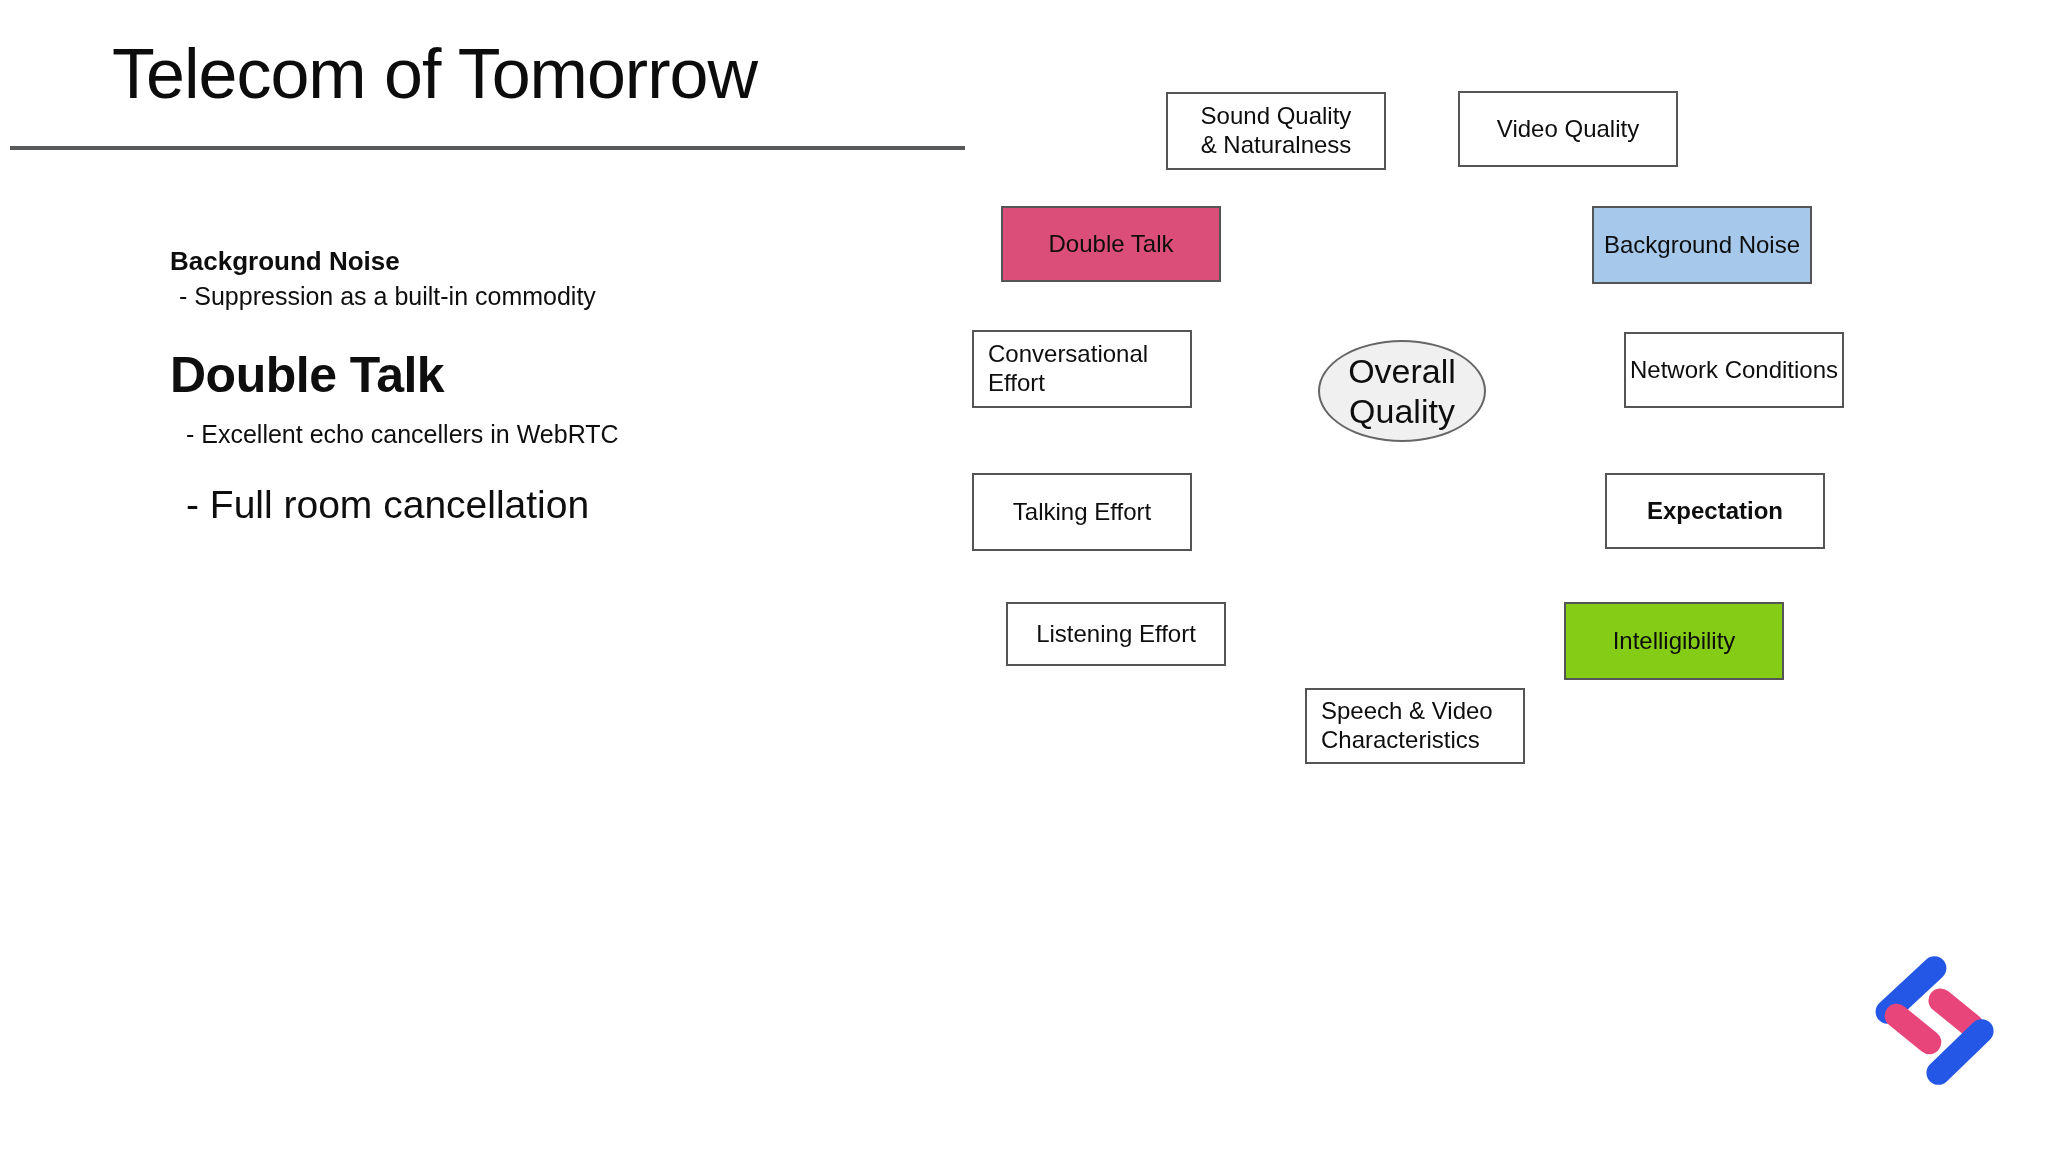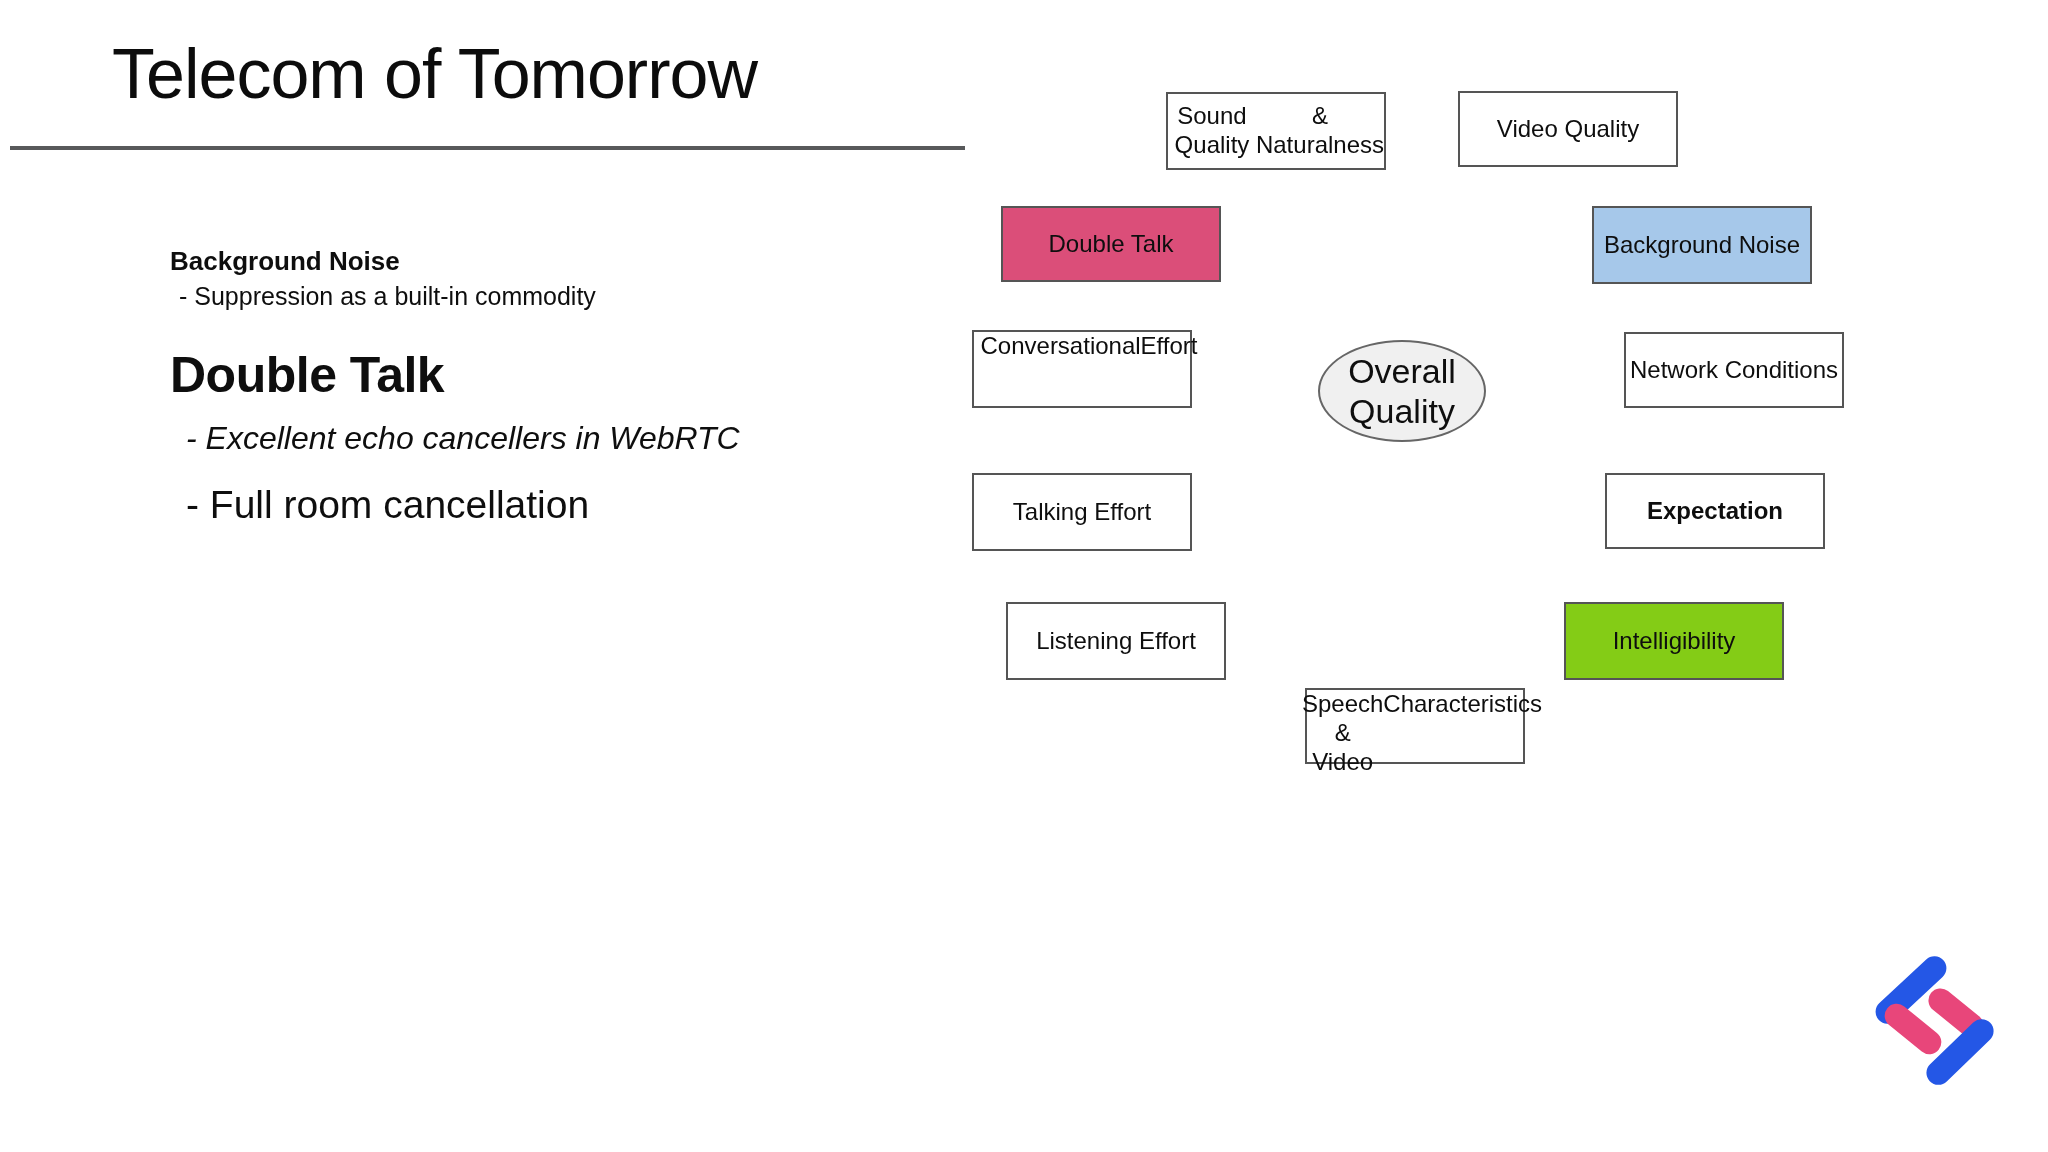--- a/index.html
+++ b/index.html
@@ -9,40 +9,40 @@
   }
   .title {
     position:absolute; left:96px; top:34px; font-size:70px; letter-spacing:-1px;
     color:#0c0c0c; white-space:nowrap;margin-left:16px;
   }
   .divider { position:absolute; left:10px; top:146px; width:955px; height:4px; background:#58595b; }
 
   .h-small { position:absolute; left:170px; top:246px; font-size:26px; font-weight:bold; }
   .sub-bullet { position:absolute; left:179px; top:282px; font-size:25px; }
   .h-big { position:absolute; left:170px; top:346px; font-size:50px; font-weight:bold; letter-spacing:-0.5px; }
-  .bullet-1 { position:absolute; left:186px; top:420px; font-size:32px;font-style:italic; }
+  .bullet-1 { position:absolute; left:186px; top:420px; font-size:25px; }
   .bullet-2 { position:absolute; left:186px; top:483px; font-size:39px; }
 
   .node {
     position:absolute; width:220px; height:76px; background:#ffffff;
-    border:2px solid #555; box-sizing:border-box; display:flex; flex-direction:row;
+    border:2px solid #555; box-sizing:border-box; display:flex; flex-direction:column;
     justify-content:center; align-items:center; text-align:center;
     font-size:24px; line-height:1.2; color:#0e0e0e;
   }
   .node.leftpad { align-items:flex-start; text-align:center; padding-left:14px; }
 
   .n-sound      { left:1166px; top:92px;  height:78px; }
   .n-video      { left:1458px; top:91px; }
   .n-doubletalk { left:1001px; top:206px; }
   .n-bgnoise    { left:1592px; top:206px; height:78px; }
   .n-conv       { left:972px;  top:330px; height:78px; }
   .n-network    { left:1624px; top:332px; }
   .n-talking    { left:972px;  top:473px; height:78px; }
   .n-expect     { left:1605px; top:473px; }
-  .n-listening  { left:1006px; top:602px; height:78px; }
+  .n-listening  { left:1006px; top:602px; height:64px; }
   .n-intel      { left:1564px; top:602px; height:78px; }
   .n-speech     { left:1305px; top:688px; }
 
   .ellipse {
     position:absolute; left:1318px; top:340px; width:168px; height:102px;
     border-radius:50%; background:#f0f0f0; border:2px solid #666; box-sizing:border-box;
     display:flex; flex-direction:column; justify-content:center; align-items:center;
     font-size:34px; line-height:1.18; color:#0e0e0e; text-align:center;
   }
 

